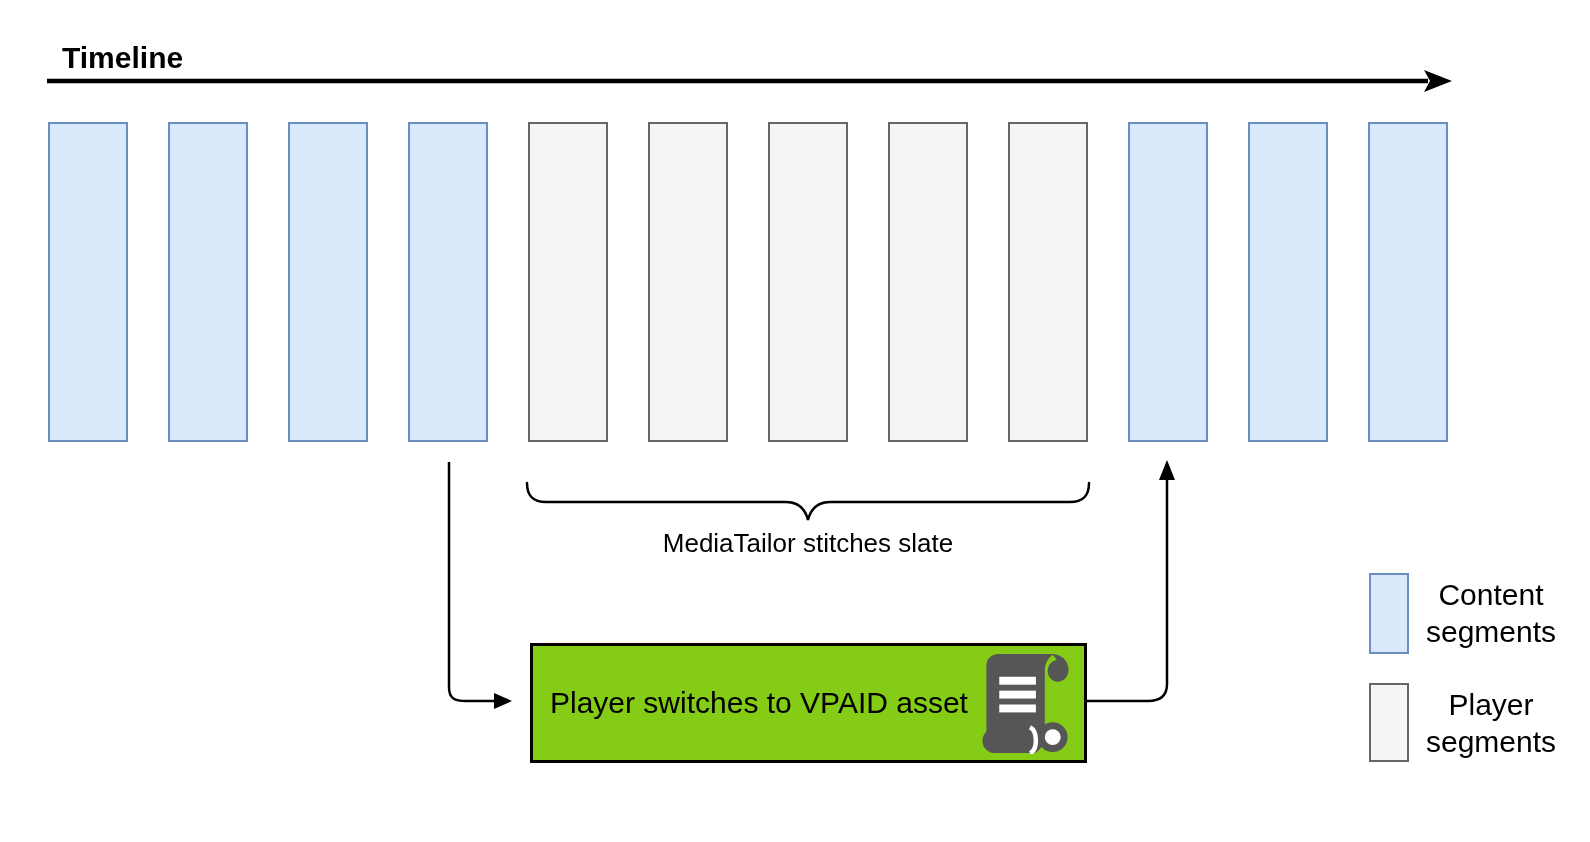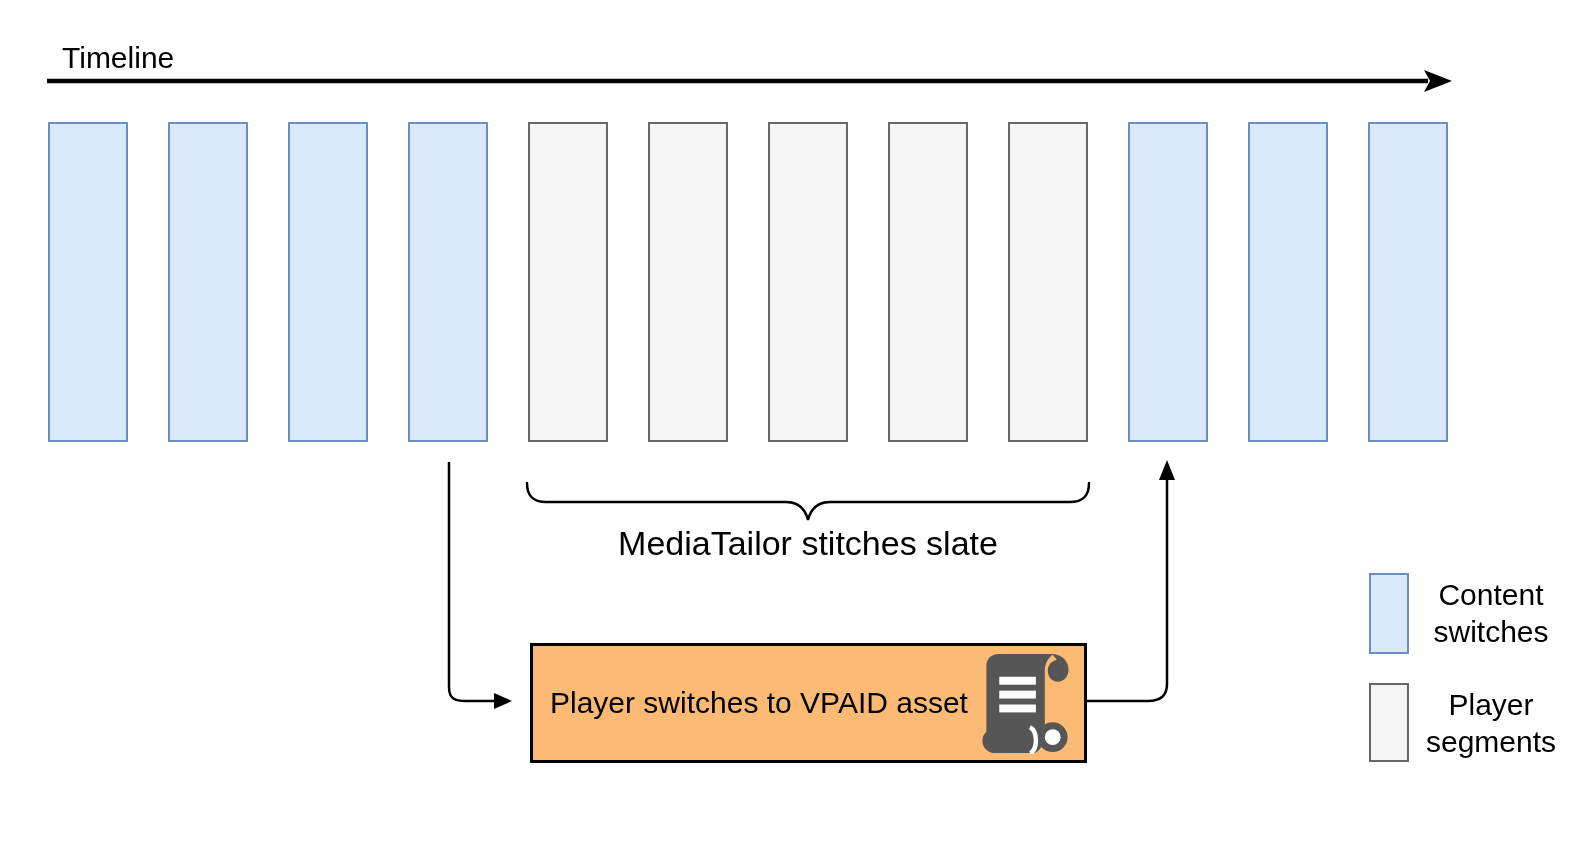--- a/index.html
+++ b/index.html
@@ -17,20 +17,21 @@
     color: var(--text, #000000);
   }
   
   .timeline-label {
     position: absolute;
     left: 62px;
     top: 41px;
     font-size: 30px;
     line-height: 34px;
     white-space: nowrap;
+    font-weight: bold;
   }
   
   #overlay {
     position: absolute;
     left: 0; top: 0;
     width: 1590px;
     height: 842px;
     pointer-events: none;
   }
   #overlay .stroke {
@@ -58,33 +59,33 @@
     background: var(--slate-fill, #f5f5f5);
     border-color: var(--slate-border, #666666);
   }
   
   .annotation {
     position: absolute;
     left: 558px;
     top: 524px;
     width: 500px;
     text-align: center;
-    font-size: 34px;
+    font-size: 26px;
     line-height: 38px;
   }
   
   .player-box {
     position: absolute;
     left: 530px;
     top: 643px;
     width: 557px;
     height: 120px;
     box-sizing: border-box;
     border: 3px solid #000000;
-    background: #fdba74;
+    background: #84cc16;
     display: flex;
     align-items: center;
     padding: 0 14px 0 17px;
   }
   .player-box .label {
     flex: 1;
     font-size: 30px;
     white-space: nowrap;
   }
   .scroll-icon .ic { fill: var(--icon, #565656); }
@@ -179,18 +180,18 @@
                           C66 12 70 8 75 7 C74 5 72 3 70 1 Z"></path>
 
       <rect class="icw" x="17" y="24" width="37" height="8"></rect>
       <rect class="icw" x="17" y="38" width="37" height="8"></rect>
       <rect class="icw" x="17" y="52" width="37" height="8"></rect>
     </svg>
   </div>
 
   <div id="legend">
       <div class="legend-swatch content" style="top: 573px; height: 81px;"></div>
-      <div class="legend-label" style="top: 576px;">Content switches</div>
+      <div class="legend-label" style="top: 576px;">Content segments</div>
       <div class="legend-swatch slate" style="top: 683px; height: 79px;"></div>
       <div class="legend-label" style="top: 686px;">Player segments</div>
     </div>
 
 </div>
 
 </body></html>

